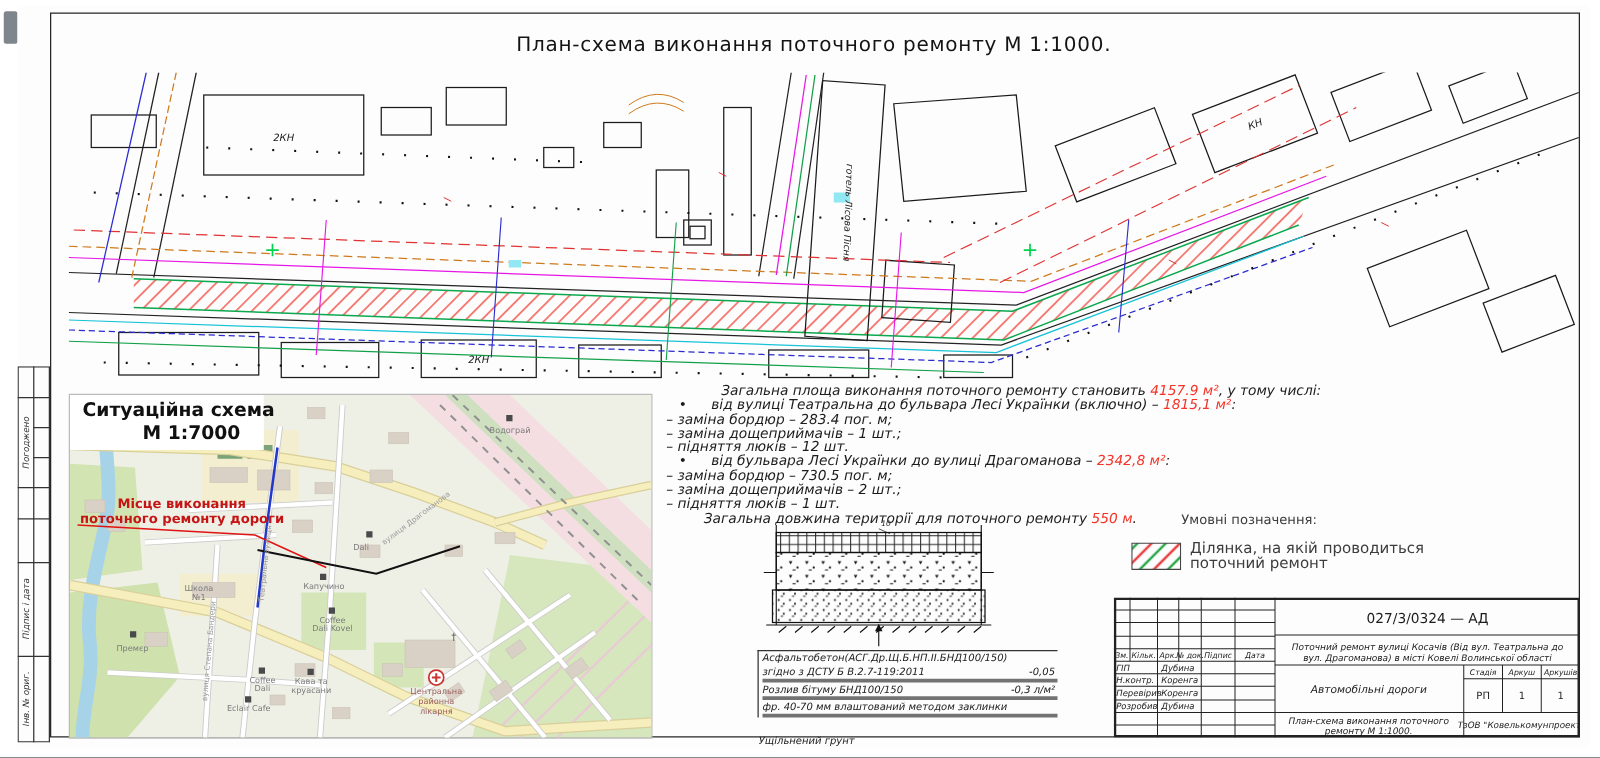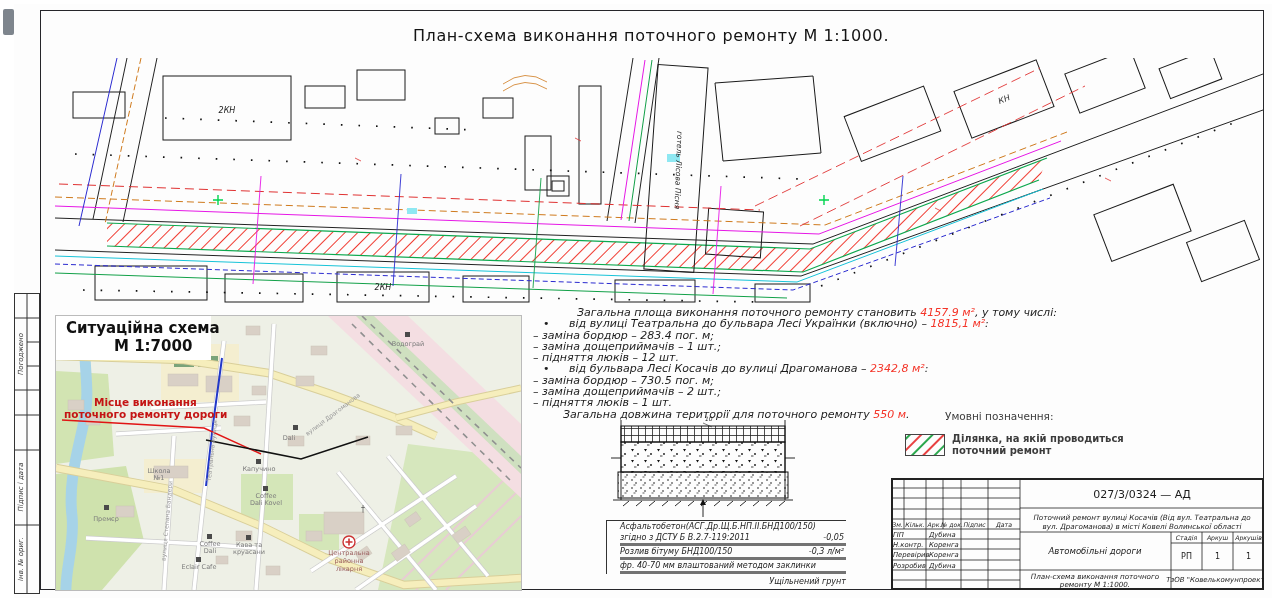--- a/index.html
+++ b/index.html
@@ -16,28 +16,28 @@
         line-height:11.3px;}
   .nrow{white-space:nowrap;}
   .nrow .bl{display:inline-block;width:0;overflow:visible;font-style:normal;}
   .nrow.rb .bl{width:36px;text-indent:10px;}
   .nrow.r0{padding-left:44px;}
   .nrow.r9{padding-left:30px;}
   .red{color:#f43428;}
   
   .secdesc{left:606px;top:520px;width:240px;font-size:8px;font-style:italic;color:#222;
         line-height:11px;}
-  .sd-box{border-left:1px solid #333;border-top:1px solid #333;padding-left:13px;}
+  .sd-box{border-left:1px solid #333;border-top:1px solid #333;padding-left:3px;}
   .sd-row{position:relative;}
   .sd-ul{border-bottom:3px solid #737373;}
   .sd-val{position:absolute;right:2px;top:0;}
-  .sd-last{padding-left:1px;margin-top:2px;text-align:right;}
+  .sd-last{padding-left:1px;margin-top:13px;}
   
   .legend-title{left:945px;top:410px;font-size:10.5px;color:#3c3c3c;}
-  .legend-label{left:952px;top:433px;font-size:10px;color:#3c3c3c;line-height:11.5px;font-weight:bold;}
+  .legend-label{left:952px;top:433px;font-size:12px;color:#3c3c3c;line-height:11.5px;}
   svg text{font-family:"DejaVu Sans",sans-serif;}
 </style>
 </head>
 <body>
 
 <div class="page">
   <div class="abs ui-dot"></div>
   <div class="abs sheet"></div>
   <div class="abs frame"></div>
 
@@ -319,21 +319,21 @@
       <text x="8" y="102">поточного ремонту дороги</text>
     </g>
   </svg>
 
   <div class="abs notes">
     <div class="nrow r0"><span class="bl"></span><span>Загальна площа виконання поточного ремонту становить </span><span class="red">4157.9 м²</span><span>, у тому числі:</span></div>
     <div class="nrow rb"><span class="bl">•</span><span>від вулиці Театральна до бульвара Лесі Українки (включно) – </span><span class="red">1815,1 м²</span><span>:</span></div>
     <div class="nrow"><span class="bl"></span><span>– заміна бордюр – 283.4 пог. м;</span></div>
     <div class="nrow"><span class="bl"></span><span>– заміна дощеприймачів – 1 шт.;</span></div>
     <div class="nrow"><span class="bl"></span><span>– підняття люків – 12 шт.</span></div>
-    <div class="nrow rb"><span class="bl">•</span><span>від бульвара Лесі Косачів до вулиці Драгоманова – </span><span class="red">2342,8 м²</span><span>:</span></div>
+    <div class="nrow rb"><span class="bl">•</span><span>від бульвара Лесі Українки до вулиці Драгоманова – </span><span class="red">2342,8 м²</span><span>:</span></div>
     <div class="nrow"><span class="bl"></span><span>– заміна бордюр – 730.5 пог. м;</span></div>
     <div class="nrow"><span class="bl"></span><span>– заміна дощеприймачів – 2 шт.;</span></div>
     <div class="nrow"><span class="bl"></span><span>– підняття люків – 1 шт.</span></div>
     <div class="nrow r9"><span class="bl"></span><span>Загальна довжина території для поточного ремонту </span><span class="red">550 м</span><span>.</span></div>
   </div>
 
   <svg class="abs" style="left:603px;top:414px" width="200" height="104" viewBox="0 0 200 104">
     <text x="102" y="7" font-size="6" fill="#222" font-style="italic">10</text>
     <path d="M100,9 l9,4" stroke="#222" stroke-width="0.6" fill="none"></path>
     <rect x="18" y="12" width="164" height="16" fill="url(#gridP)" stroke="#111"></rect>

